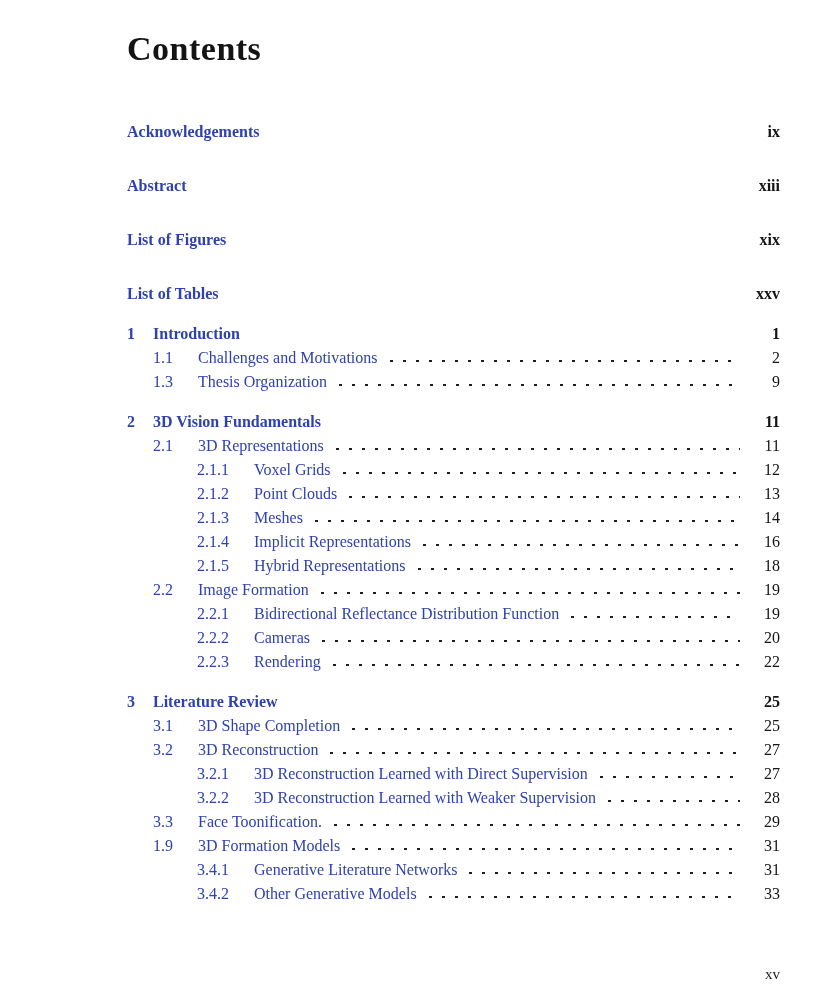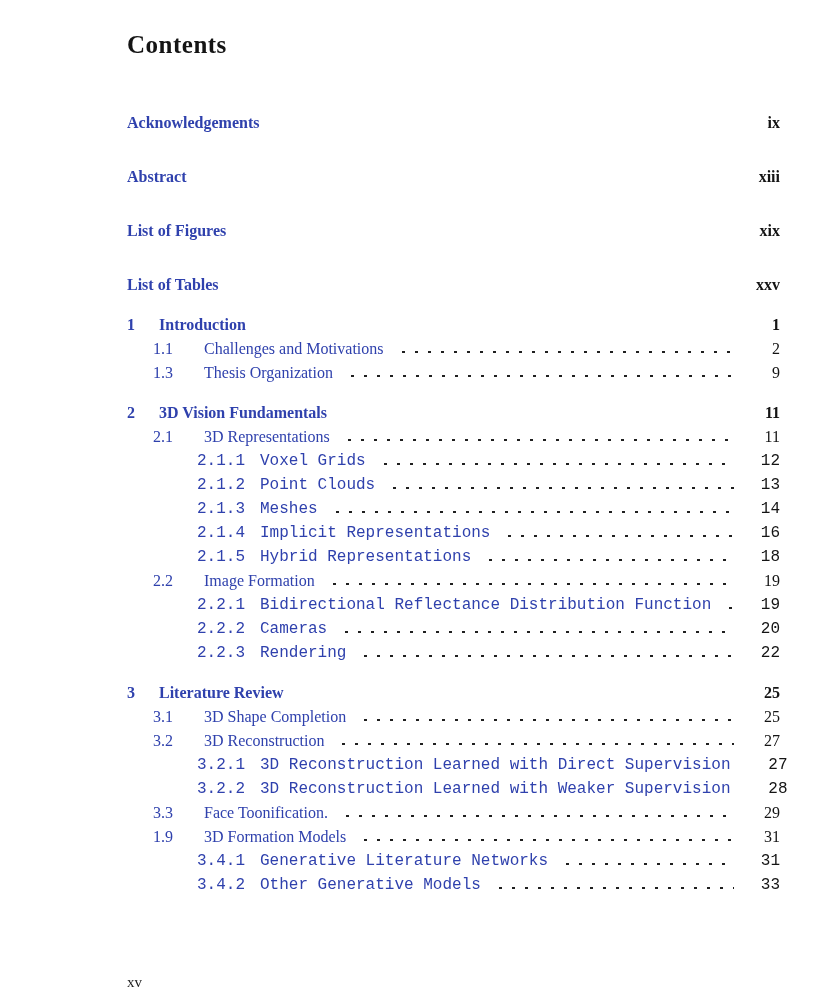--- a/index.html
+++ b/index.html
@@ -8,54 +8,54 @@
     position: relative;
     width: 837px;
     height: 999px;
     background: #ffffff;
     font-family: "Liberation Serif", serif;
     color: var(--ink, #141414);
     padding: 32px 57px 0 127px;
     overflow: hidden;
   }
   .doc-title {
-    font-size: 25px;
+    font-size: 34px;
     line-height: 1;
     font-weight: bold;
     color: var(--ink, #141414);
     letter-spacing: 0.5px;
   }
   .toc-list { margin-top: 54px; font-size: 16px; }
-  .row { display: flex; line-height: 24px; gap: 6px; }
+  .row { display: flex; line-height: 24px; }
   .row.front { margin-top: 30px; font-weight: bold; }
   .row.chapter { margin-top: 16px; font-weight: bold; }
   .row.section { padding-left: 26px; }
-  .row.subsection { padding-left: 70px; font-family: Liberation Mono, monospace; }
+  .row.subsection { padding-left: 70px; }
   .num { flex: 0 0 auto; color: var(--link, #2f41ad); }
   .row.chapter .num { width: 26px; }
   .row.section .num { width: 45px; }
   .row.subsection .num { width: 57px; }
   .label { flex: 0 1 auto; color: var(--link, #2f41ad); white-space: nowrap; }
   .spacer { flex: 1 1 auto; }
   .dots {
     flex: 1 1 auto;
     height: 24px;
     margin: 0 6px 0 5px;
     background-image: radial-gradient(circle, #1f1f1f 1.2px, transparent 1.45px);
     background-size: 13px 6px;
     background-repeat: repeat-x;
     background-position: left 2px bottom 6px;
   }
   .pg { flex: 0 0 auto; min-width: 34px; text-align: right; color: var(--ink, #141414); }
   .footer {
     position: absolute;
-    bottom: 8px;
+    bottom: 16px;
     left: 127px;
     width: 653px;
-    text-align: left;
+    text-align: right;
     font-size: 15px;
     color: #1f1f1f;
   }
 </style>
 </head>
 <body>
 
 <div class="page">
   <h1 class="doc-title">Contents</h1>
   <div class="toc-list">

